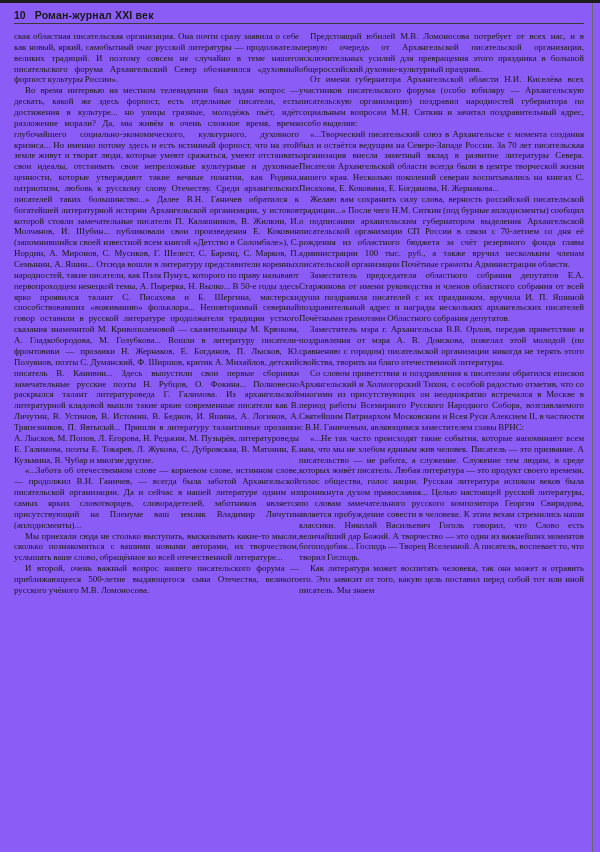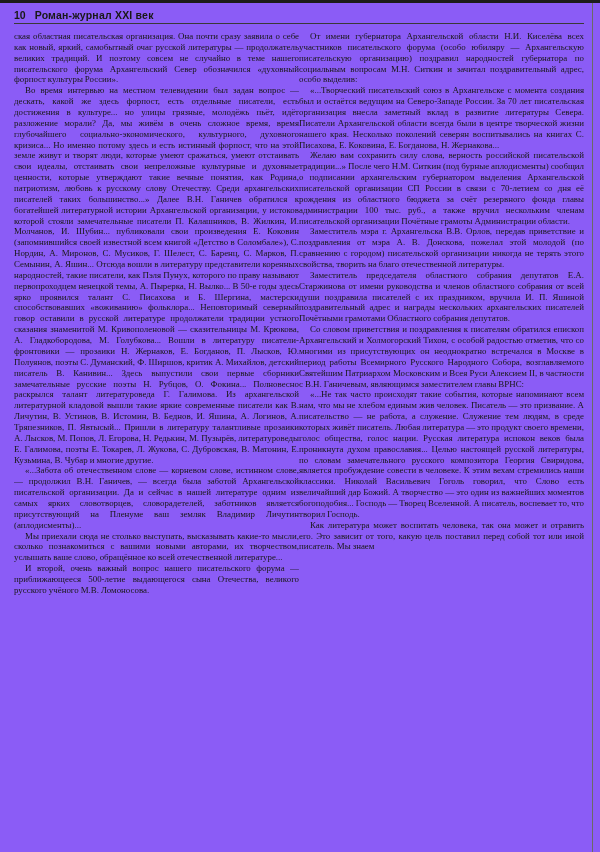--- a/index.html
+++ b/index.html
@@ -49,23 +49,24 @@
 
   <div class="columns">
     <div class="col">
       <p class="no-indent">ская областная писательская организация. Она почти сразу заявила о себе как новый, яркий, самобытный очаг русской литературы — продолжатель великих традиций. И поэтому совсем не случайно в теме нашего писательского форума Архангельский Север обозначился «духовный форпост культуры России».</p>
       <p>Во время интервью на местном телевидении был задан вопрос — дескать, какой же здесь форпост, есть отдельные писатели, есть достижения в культуре... но улицы грязные, молодёжь пьёт, идёт разложение морали? Да, мы живём в очень сложное время, время глубочайшего социально-экономического, культурного, духовного кризиса... Но именно потому здесь и есть истинный форпост, что на этой земле живут и творят люди, которые умеют сражаться, умеют отстаивать свои идеалы, отстаивать свои непреложные культурные и духовные ценности, которые утверждают такие вечные понятия, как Родина, патриотизм, любовь к русскому слову Отечеству. Среди архангельских писателей таких большинство...» Далее В.Н. Ганичев обратился к богатейшей литературной истории Архангельской организации, у истоков которой стояли замечательные писатели П. Калашников, В. Жилкин, И. Молчанов, И. Шубин... публиковали свои произведения Е. Коковин (запомнившийся своей известной всем книгой «Детство в Соломбале»), С. Нордин, А. Миронов, С. Мусиков, Г. Шелест, С. Баренц, С. Марков, П. Семынин, А. Яшин... Отсюда вошли в литературу представители коренных народностей, такие писатели, как Пэля Пунух, которого по праву называют первопроходцем ненецкой темы, А. Пырерка, Н. Вылко... В 50-е годы здесь ярко проявился талант С. Писахова и Б. Шергина, мастерски способствовавших «воживанию» фольклора... Неповторимый северный говор оставили в русской литературе продолжатели традиции устного сказания знаменитой М. Кривополеновой — сказительницы М. Крюкова, А. Гладкобородова, М. Голубкова... Вошли в литературу писатели-фронтовики — прозаики Н. Жернаков, Е. Богданов, П. Лысков, Ю. Полуянов, поэты С. Думанский, Ф. Ширшов, критик А. Михайлов, детский писатель В. Канивин... Здесь выпустили свои первые сборники замечательные русские поэты Н. Рубцов, О. Фокина... Полновесно раскрылся талант литературоведа Г. Галимова. Из архангельской литературной кладовой вышли такие яркие современные писатели как В. Личутин, В. Устинов, В. Истомин, В. Беднов, И. Яшина, А. Логинов, А. Тряпезников, П. Явтысый... Пришли в литературу талантливые прозаики А. Лысков, М. Попов, Л. Егорова, Н. Редькин, М. Пузырёв, литературоведы Е. Галимова, поэты Е. Токарев, Л. Жукова, С. Дубровская, В. Матонин, Е. Кузьмина, В. Чубар и многие другие.</p>
       <p>«...Забота об отечественном слове — корневом слове, истинном слове, — продолжил В.Н. Ганичев, — всегда была заботой Архангельской писательской организации. Да и сейчас в нашей литературе одним из самых ярких словотворцев, словорадетелей, заботников является присутствующий на Пленуме ваш земляк Владимир Личутин (аплодисменты)...</p>
       <p>Мы приехали сюда не столько выступать, высказывать какие-то мысли, сколько познакомиться с вашими новыми авторами, их творчеством, услышать ваше слово, обращённое ко всей отечественной литературе...</p>
       <p>И второй, очень важный вопрос нашего писательского форума — приближающееся 500-летие выдающегося сына Отечества, великого русского учёного М.В. Ломоносова.</p>
     </div>
     <div class="col">
+      <p>Предстоящий юбилей М.В. Ломоносова потребует от всех нас, и в первую очередь от Архангельской писательской организации, исключительных усилий для превращения этого праздника в большой общероссийский духовно-культурный праздник.</p>
       <p>От имени губернатора Архангельской области Н.И. Киселёва всех участников писательского форума (особо юбиляру — Архангельскую писательскую организацию) поздравил народностей губернатора по социальным вопросам М.Н. Ситкин и зачитал поздравительный адрес, особо выделив:</p>
       <p>«...Творческий писательский союз в Архангельске с момента создания был и остаётся ведущим на Северо-Западе России. За 70 лет писательская организация внесла заметный вклад в развитие литературы Севера. Писатели Архангельской области всегда были в центре творческой жизни нашего края. Несколько поколений северян воспитывались на книгах С. Писахова, Е. Коковина, Е. Богданова, Н. Жернакова...</p>
       <p>Желаю вам сохранить силу слова, верность российской писательской традиции...» После чего Н.М. Ситкин (под бурные аплодисменты) сообщил о подписании архангельским губернатором выделения Архангельской писательской организации СП России в связи с 70-летием со дня её рождения из областного бюджета за счёт резервного фонда главы администрации 100 тыс. руб., а также вручил нескольким членам писательской организации Почётные грамоты Администрации области.</p>
+      <p>Заместитель председателя областного собрания депутатов Е.А. Старжинова от имени руководства и членов областного собрания от всей души поздравила писателей с их праздником, вручила И. П. Яшиной поздравительный адрес и награды нескольких архангельских писателей Почётными грамотами Областного собрания депутатов.</p>
       <p>Заместитель мэра г. Архангельска В.В. Орлов, передав приветствие и поздравления от мэра А. В. Донскова, пожелал этой молодой (по сравнению с городом) писательской организации никогда не терять этого свойства, творить на благо отечественной литературы.</p>
-      <p>Заместитель председателя областного собрания депутатов Е.А. Старжинова от имени руководства и членов областного собрания от всей души поздравила писателей с их праздником, вручила И. П. Яшиной поздравительный адрес и награды нескольких архангельских писателей Почётными грамотами Областного собрания депутатов.</p>
       <p>Со словом приветствия и поздравления к писателям обратился епископ Архангельский и Холмогорский Тихон, с особой радостью отметив, что со многими из присутствующих он неоднократно встречался в Москве в период работы Всемирного Русского Народного Собора, возглавляемого Святейшим Патриархом Московским и Всея Руси Алексием II, в частности с В.Н. Ганичевым, являющимся заместителем главы ВРНС:</p>
       <p>«...Не так часто происходят такие события, которые напоминают всем нам, что мы не хлебом единым жив человек. Писатель — это призвание. А писательство — не работа, а служение. Служение тем людям, в среде которых живёт писатель. Любая литература — это продукт своего времени, голос общества, голос нации. Русская литература испокон веков была проникнута духом православия... Целью настоящей русской литературы, по словам замечательного русского композитора Георгия Свиридова, является пробуждение совести в человеке. К этим вехам стремились наши классики. Николай Васильевич Гоголь говорил, что Слово есть величайший дар Божий. А творчество — это один из важнейших моментов богоподобия... Господь — Творец Вселенной. А писатель, воспевает то, что творил Господь.</p>
       <p>Как литература может воспитать человека, так она может и отравить его. Это зависит от того, какую цель поставил перед собой тот или иной писатель. Мы знаем</p>
     </div>
   </div>
 </div>
 
 </body></html>

